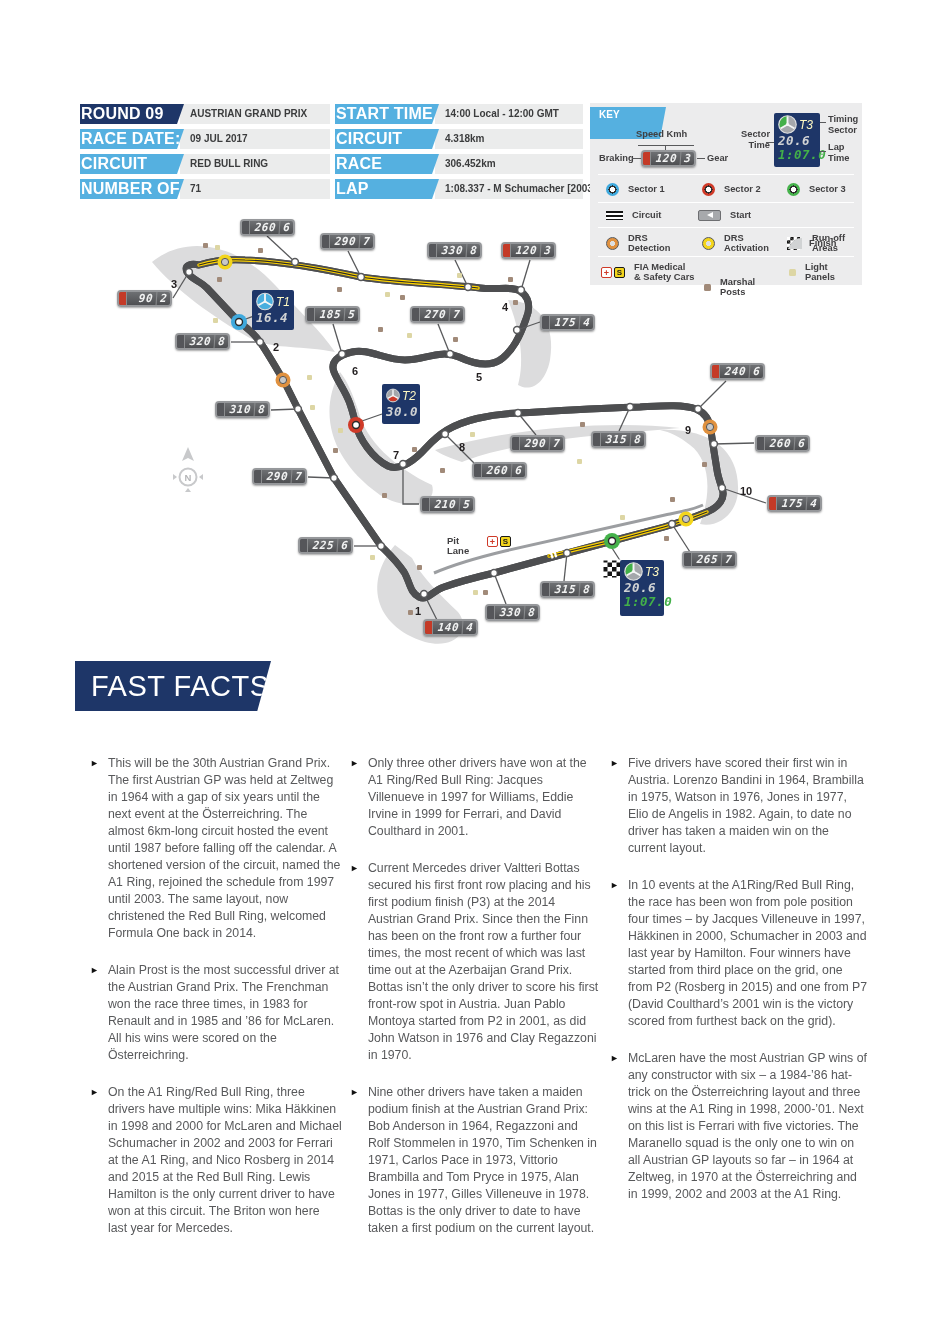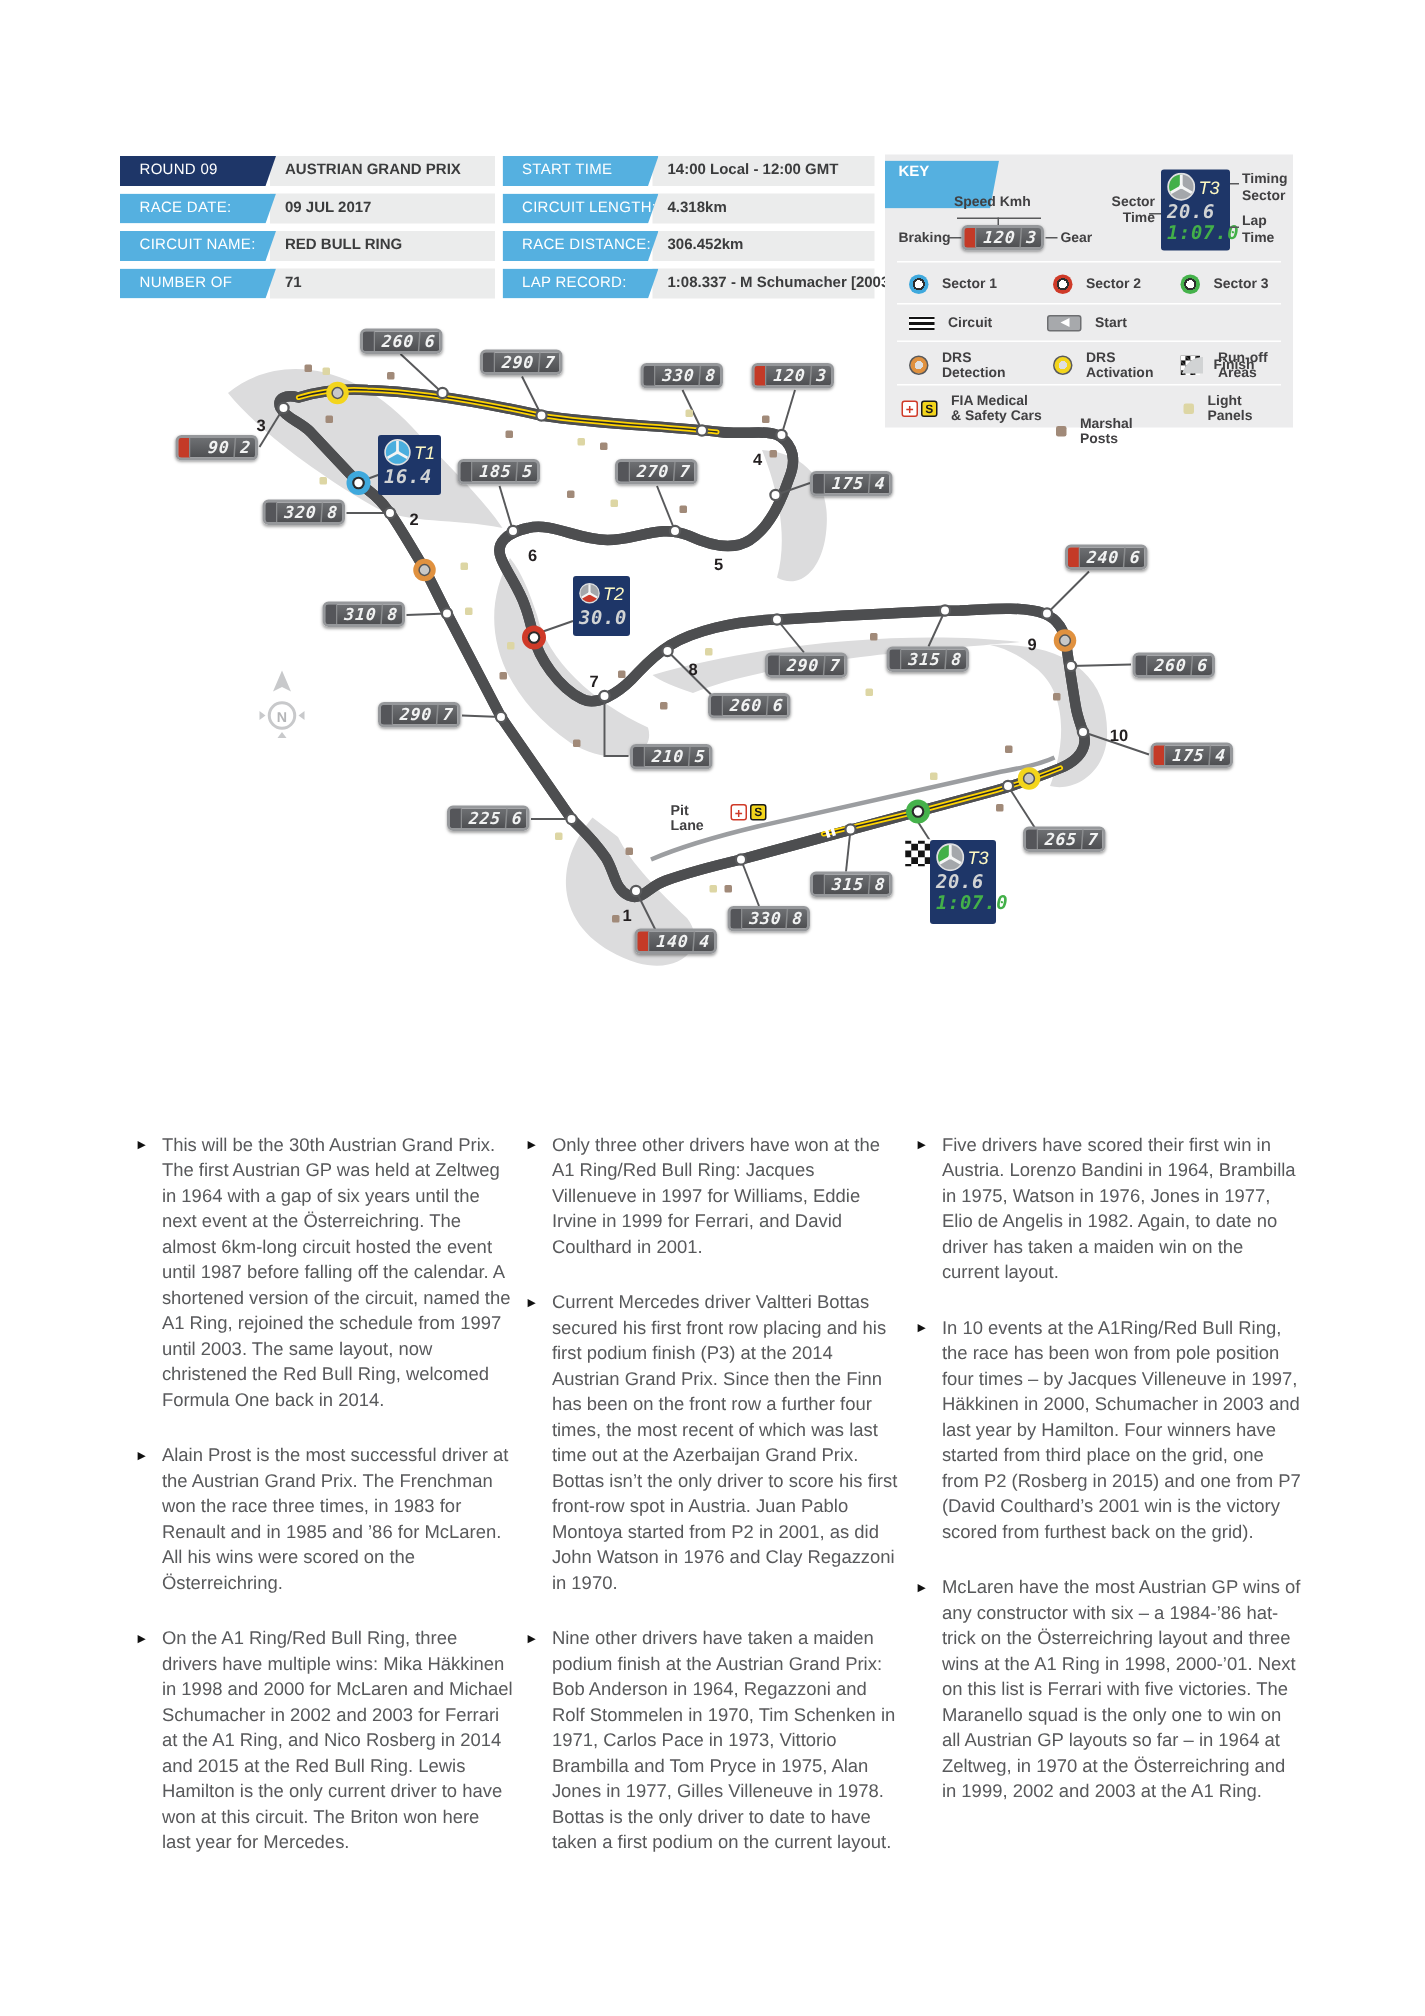--- a/index.html
+++ b/index.html
@@ -3,21 +3,21 @@
 <meta charset="utf-8">
 <style>
   html,body{margin:0;padding:0;background:#fff;}
   .page{position:relative;width:950px;height:1344px;background:#fff;overflow:hidden;
         font-family:"Liberation Sans",sans-serif;color:#414042;}
   
   .itable{position:absolute;}
   .irow{position:relative;height:20px;margin-bottom:5px;}
   .irow .val-bg{position:absolute;left:100px;right:0;top:0;bottom:0;background:#ebecec;}
   .irow .lbl{position:absolute;left:0;top:0;bottom:0;width:104px;background:#55b0e0;color:#fff;
-             font-size:10px;font-weight:normal;line-height:20px;padding-left:13px;box-sizing:border-box;
+             font-size:16px;font-weight:bold;line-height:20px;padding-left:1px;box-sizing:border-box;
              clip-path:polygon(0 0,100% 0,calc(100% - 7px) 100%,0 100%);letter-spacing:.2px;}
   .irow .lbl.navy{background:#1e3668;}
   .irow .val{position:absolute;left:110px;top:0;bottom:0;font-size:10px;font-weight:bold;
              color:#3b3c3d;line-height:20px;white-space:nowrap;}
   
   .key-panel{position:absolute;left:590px;top:103px;width:272px;height:182px;background:#ececed;}
   .key-head{position:absolute;left:0;top:4px;width:76px;height:32px;background:#55b0e0;color:#fff;
             font-size:10px;font-weight:bold;line-height:16px;padding-left:9px;box-sizing:border-box;
             clip-path:polygon(0 0,100% 0,calc(100% - 6px) 100%,0 100%);}
   .key-sep{position:absolute;left:8px;right:8px;height:1px;background:#fff;}
@@ -632,20 +632,23 @@
     </div>
 
     <div class="pitlane">Pit
 Lane</div>
     <div class="fia-map">
       <span class="fia-med">+</span>
         <span class="fia-sc">S</span>
     </div>
   </div>
 
+  <div class="ff-banner">
+    <span>FAST FACTS</span>
+  </div>
   <div class="ff-col" style="left:90px;">
 
       <div class="ff-item">
         <span class="arrow">►</span>
         <p>This will be the 30th Austrian Grand Prix. The first Austrian GP was held at Zeltweg in 1964 with a gap of six years until the next event at the Österreichring. The almost 6km-long circuit hosted the event until 1987 before falling off the calendar. A shortened version of the circuit, named the A1 Ring, rejoined the schedule from 1997 until 2003. The same layout, now christened the Red Bull Ring, welcomed Formula One back in 2014.</p>
       </div>
 
       <div class="ff-item">
         <span class="arrow">►</span>
         <p>Alain Prost is the most successful driver at the Austrian Grand Prix. The Frenchman won the race three times, in 1983 for Renault and in 1985 and ’86 for McLaren. All his wins were scored on the Österreichring.</p>

